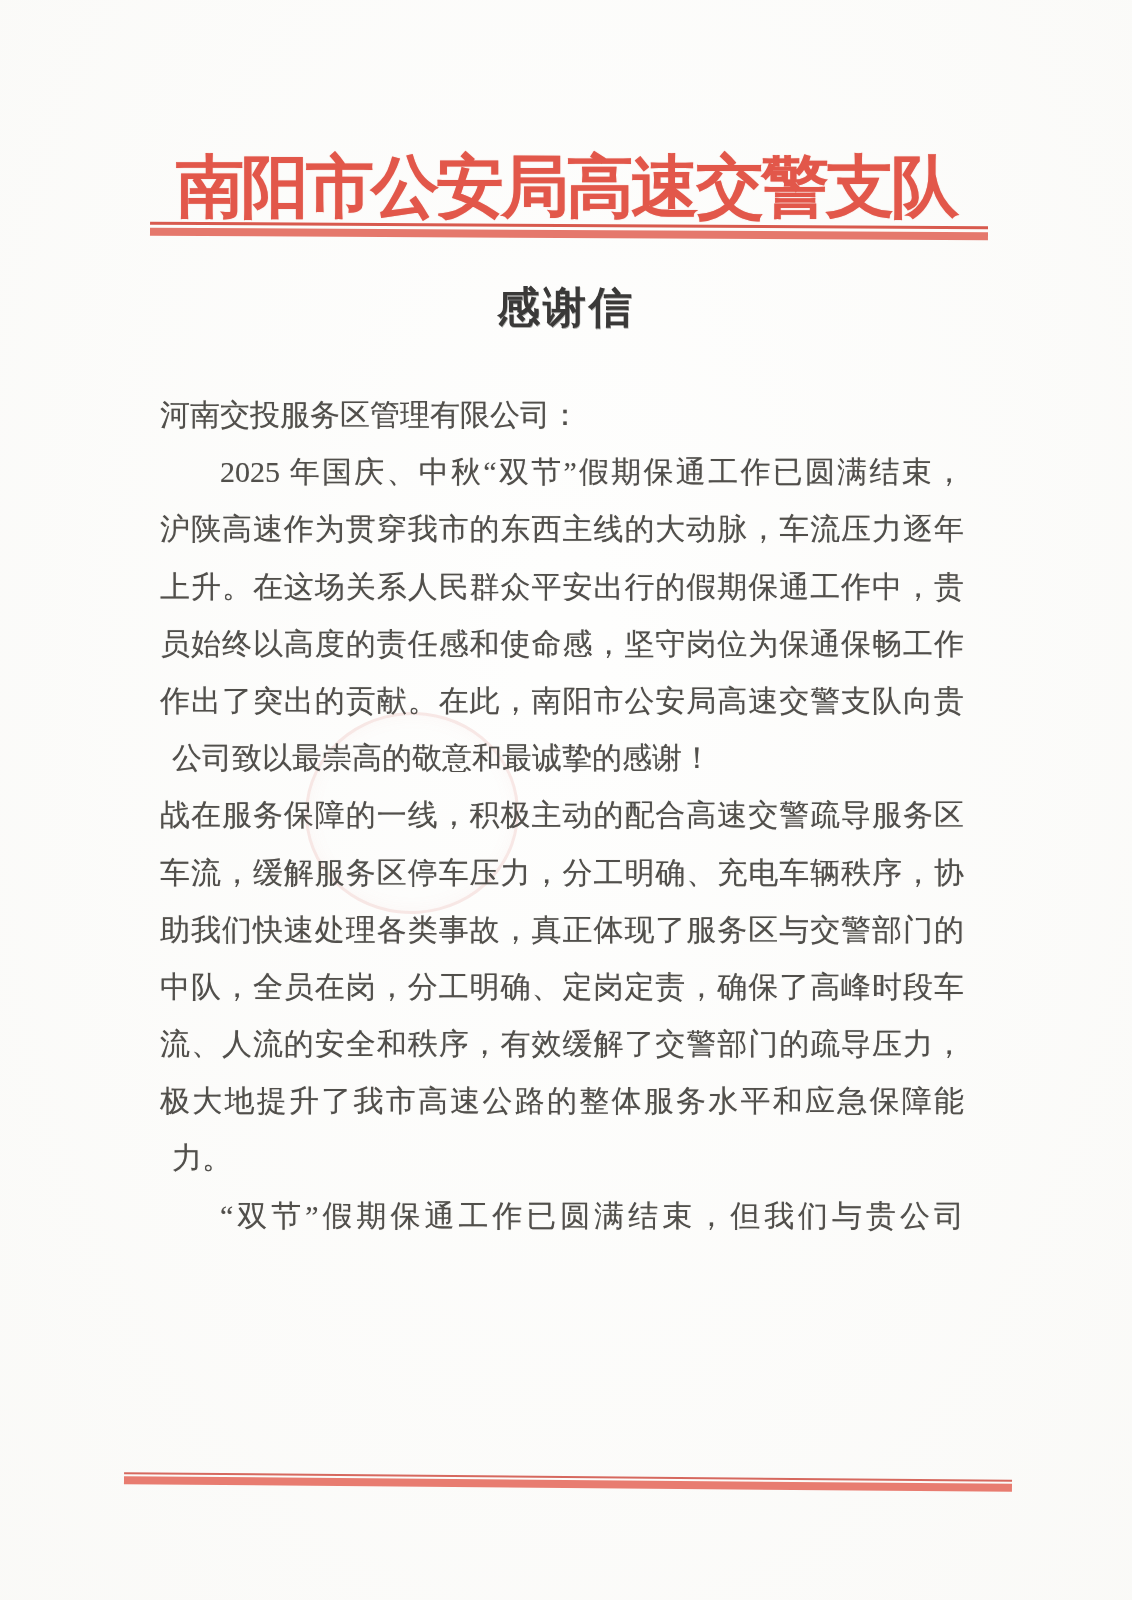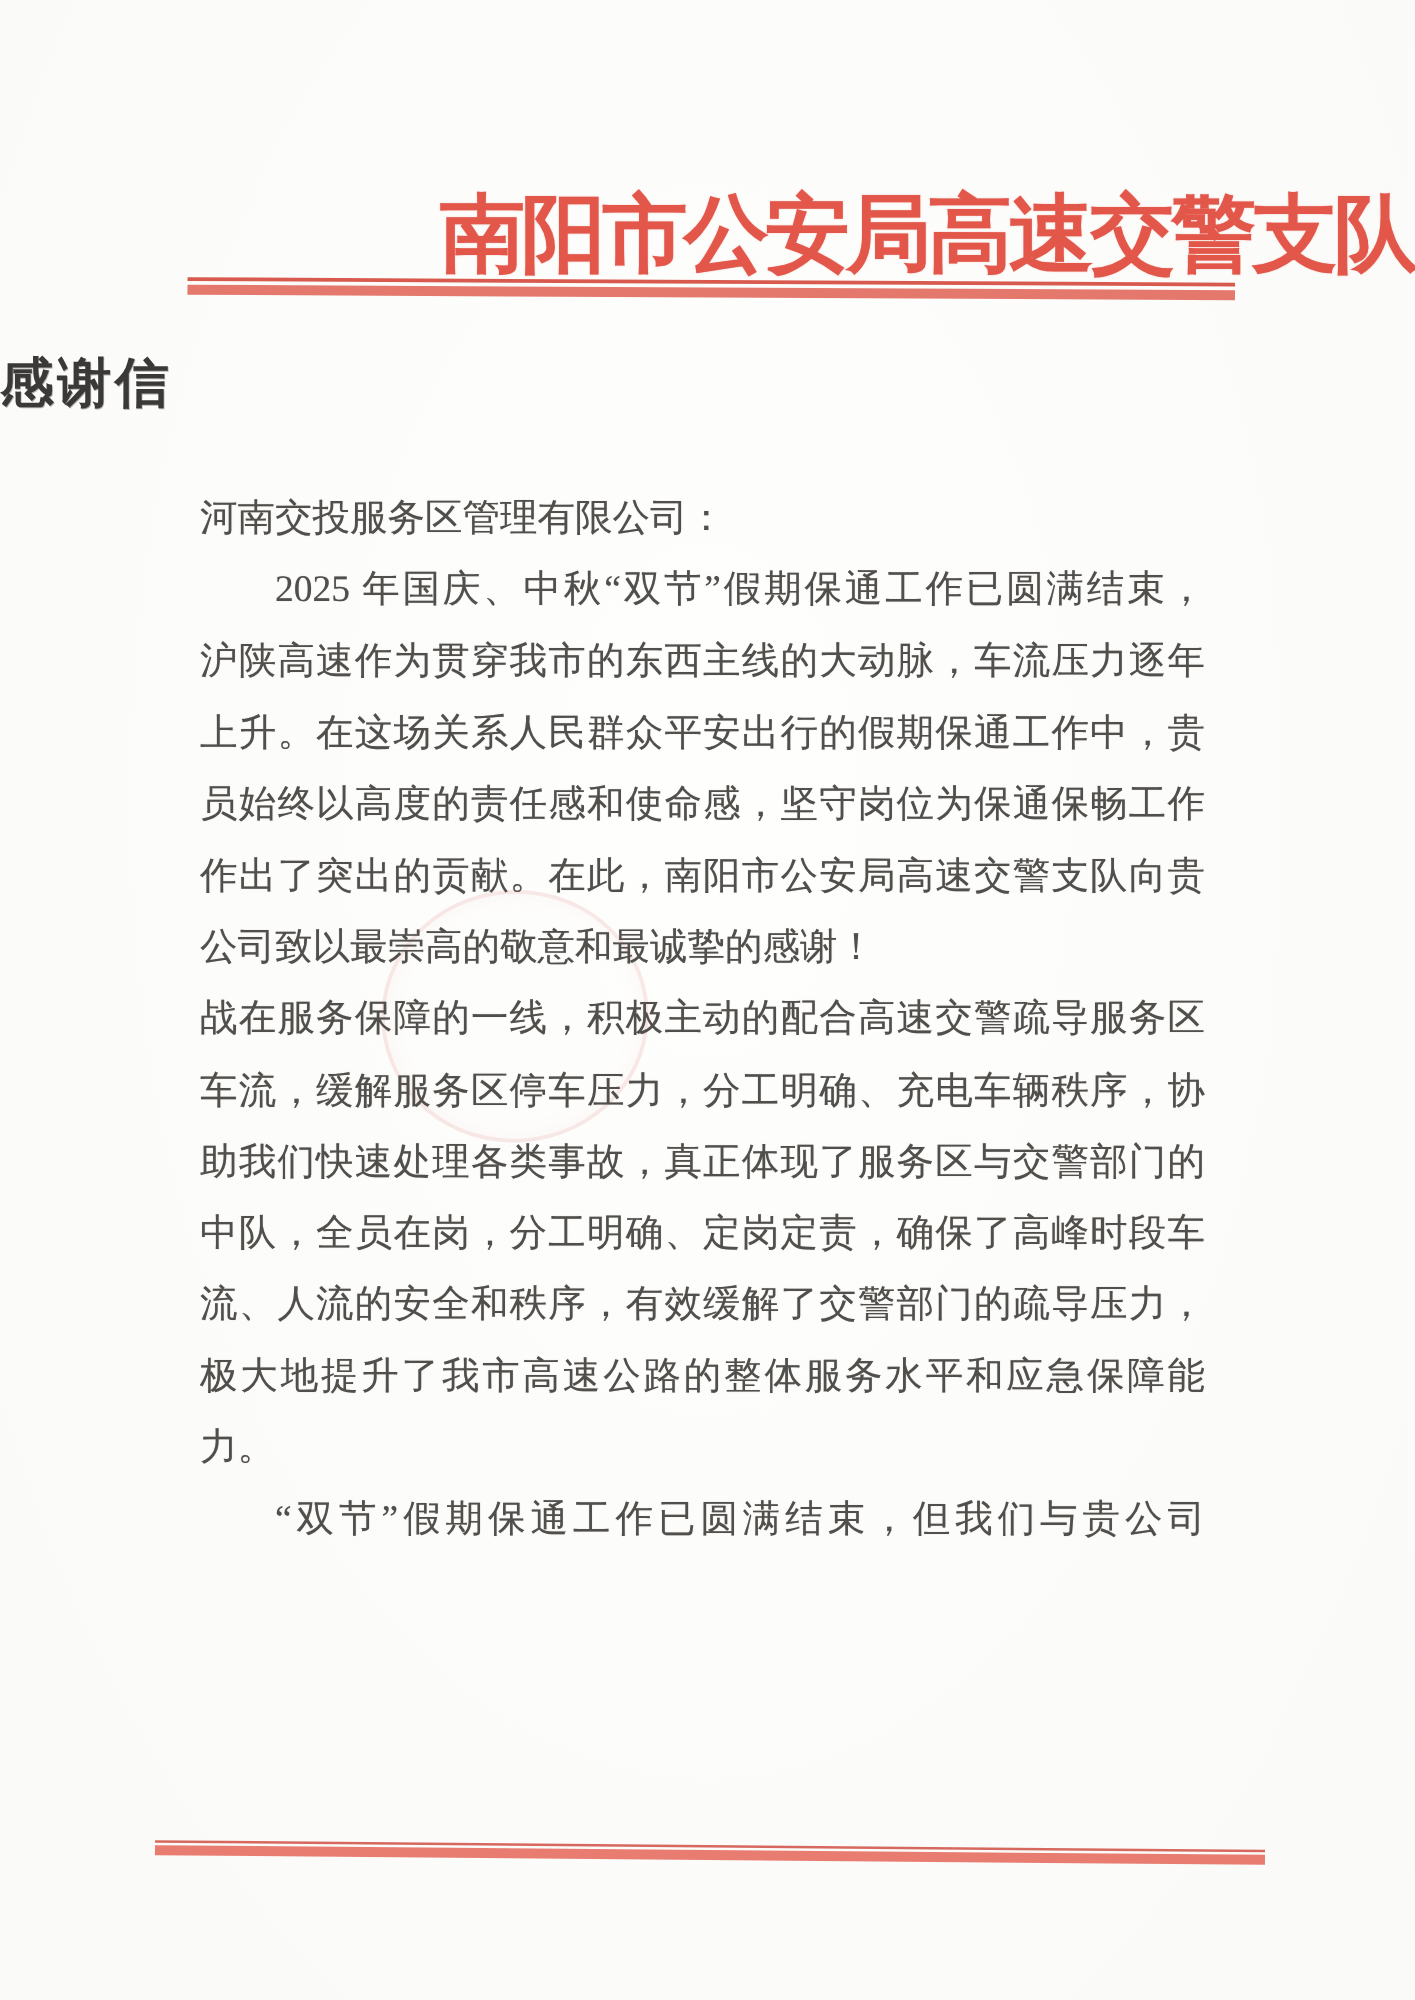--- a/index.html
+++ b/index.html
@@ -13,21 +13,21 @@
     overflow: hidden;
     font-family: "Liberation Serif", "DejaVu Serif", serif;
   }
 
   
   .letterhead-title {
     position: absolute;
     top: 148px;
     left: 0;
     width: 100%;
-    text-align: right;
+    text-align: center;
     font-size: 68px;
     line-height: 78px;
     font-weight: 700;
     letter-spacing: -3px;
     color: #e2574a;
     text-shadow: 0 0 1px rgba(226,87,74,0.55);
     white-space: nowrap;
   }
 
   .letterhead-rule {
@@ -40,20 +40,21 @@
   .letterhead-rule .rule-thin  { height: 3px; background: #d85a4e; }
   .letterhead-rule .rule-gap   { height: 3px; }
   .letterhead-rule .rule-thick { height: 8px; background: #e5786c; }
 
   
   .doc-title {
     position: absolute;
     top: 283px;
     left: 0;
     width: 100%;
+    text-align: center;
     font-size: 43px;
     line-height: 50px;
     font-weight: 700;
     letter-spacing: 3px;
     color: #3a3938;
     text-shadow: 0.5px 0.5px 0.5px rgba(58,57,56,0.4);
     white-space: nowrap;
   }
 
   
@@ -81,21 +82,21 @@
   }
   .line {
     line-height: 57.2px;
     height: 57.2px;
     white-space: nowrap;
     text-align: justify;
     text-align-last: justify;
     text-justify: inter-character;
   }
   .line.salut    { text-align-last: left; }
-  .line.para-end { text-align-last: left; }
+  .line.para-end { text-align-last: left; margin-left: 12px; }
   .line.indent   { text-indent: 2em; }
 
   
   .footer-rule {
     position: absolute;
     top: 1476px;
     left: 124px;
     width: 888px;
     transform: rotate(0.5deg);
   }

